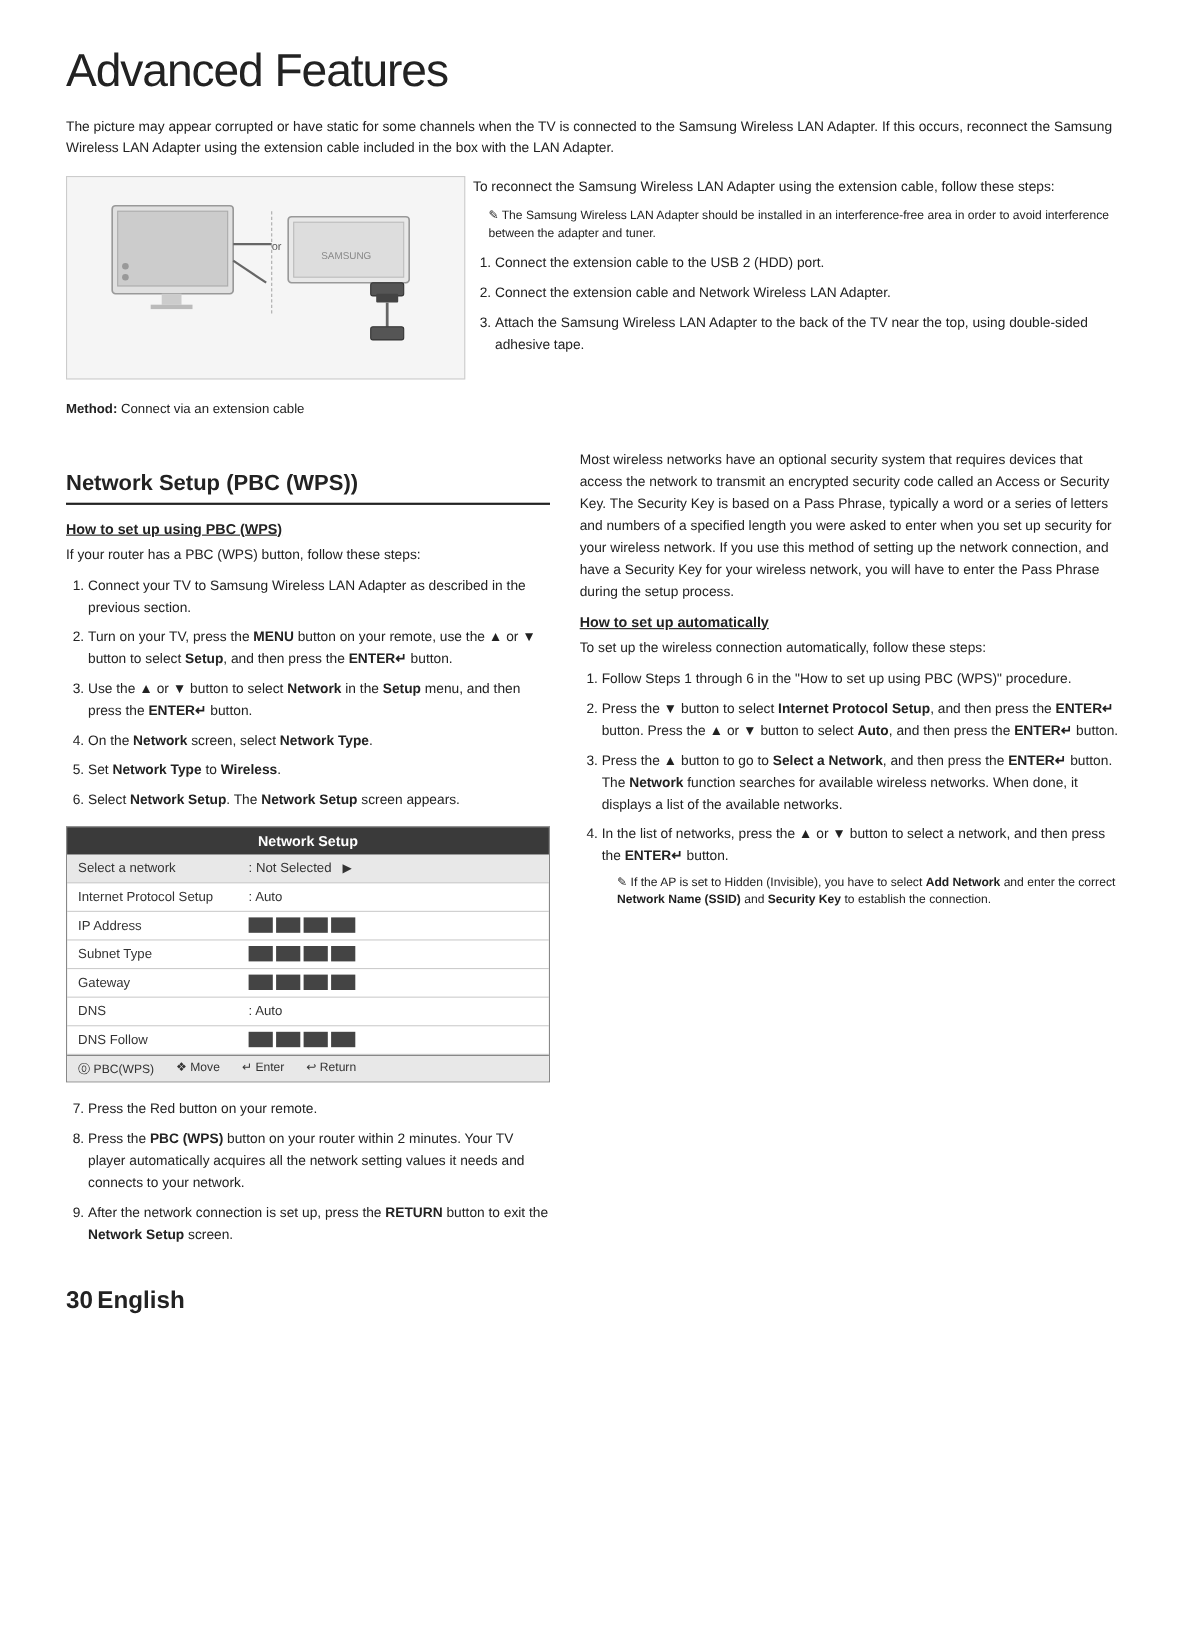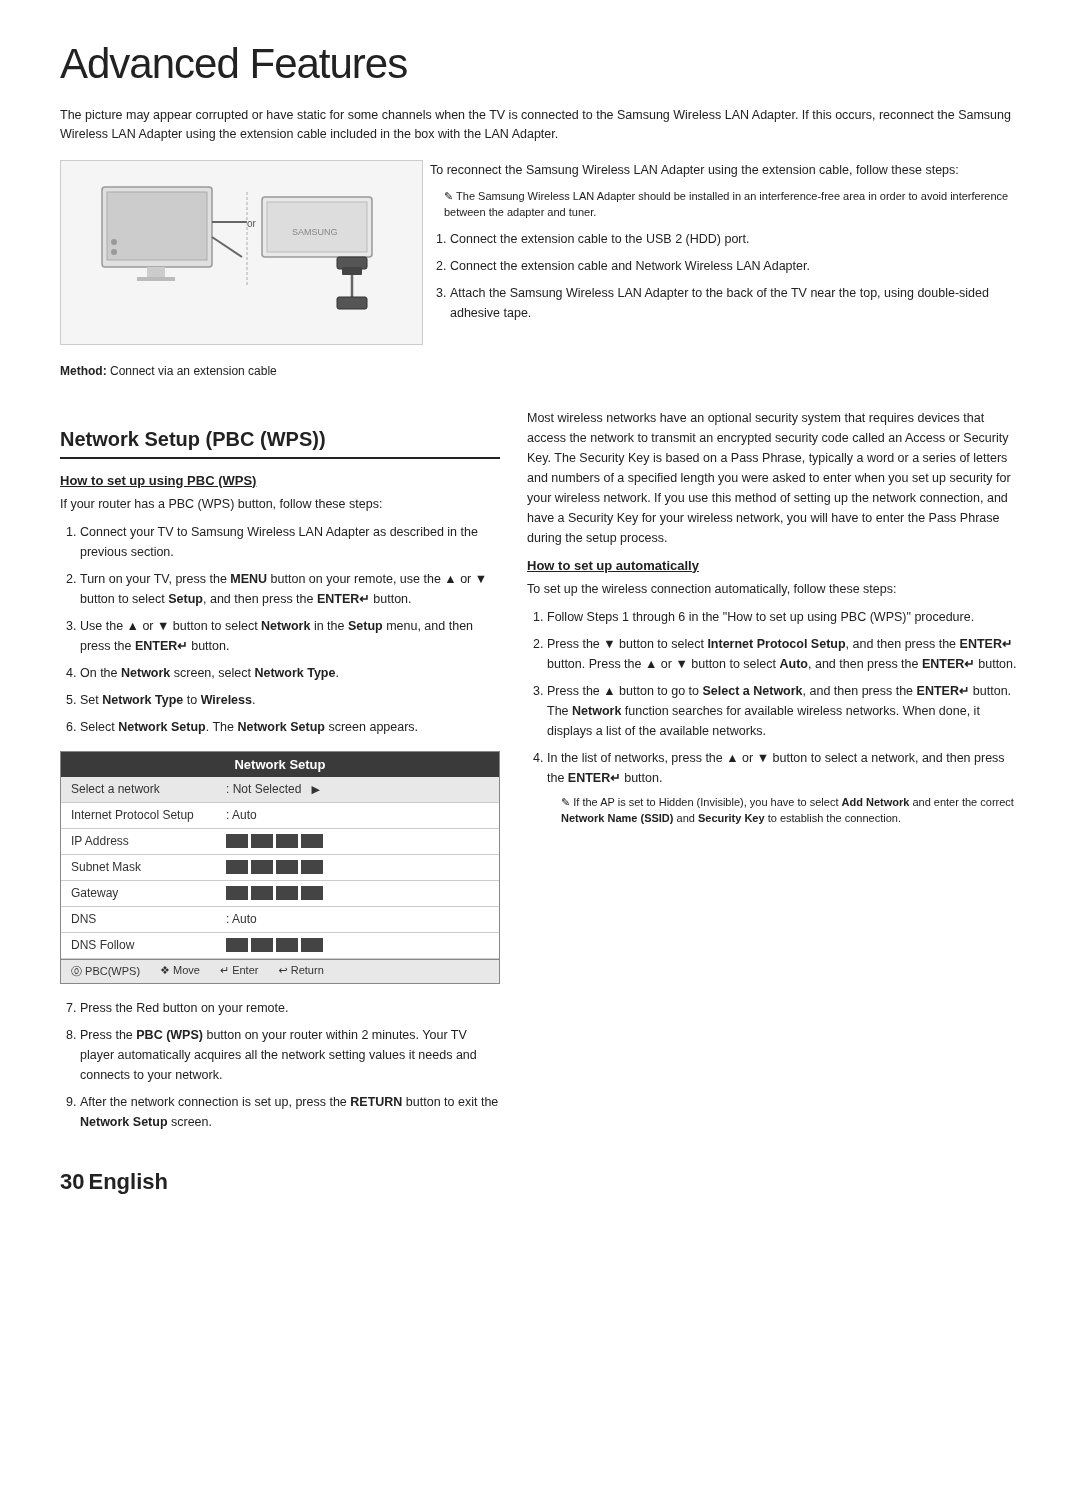--- a/index.html
+++ b/index.html
@@ -272,21 +272,21 @@
           <span class="row-blocks">
             <span class="block"></span>
             <span class="block"></span>
             <span class="block"></span>
             <span class="block"></span>
           </span>
         </span>
       </div>
 
       <div class="network-setup-row">
-        <span class="row-label">Subnet Mask</span>
+        <span class="row-label">Subnet Type</span>
         <span class="row-value">
           <span class="row-blocks">
             <span class="block"></span>
             <span class="block"></span>
             <span class="block"></span>
             <span class="block"></span>
           </span>
         </span>
       </div>
 

